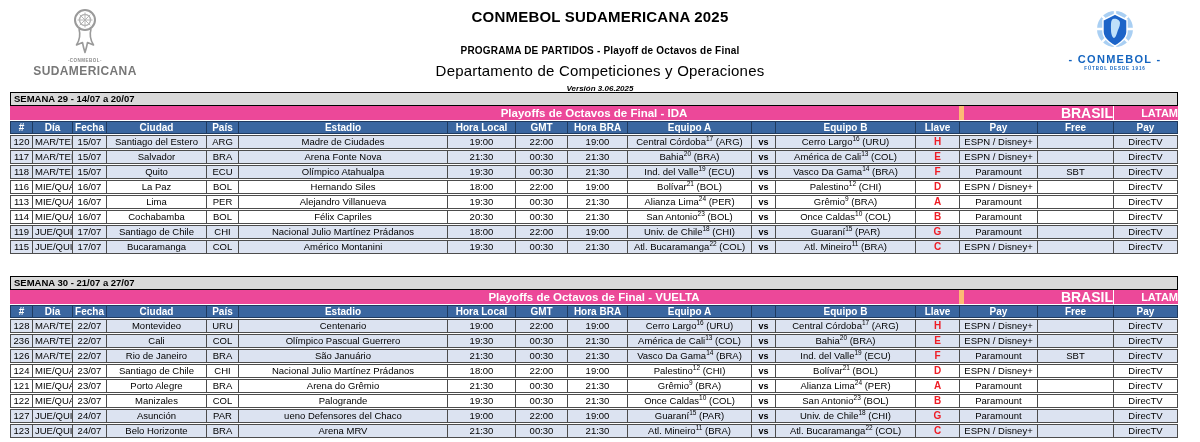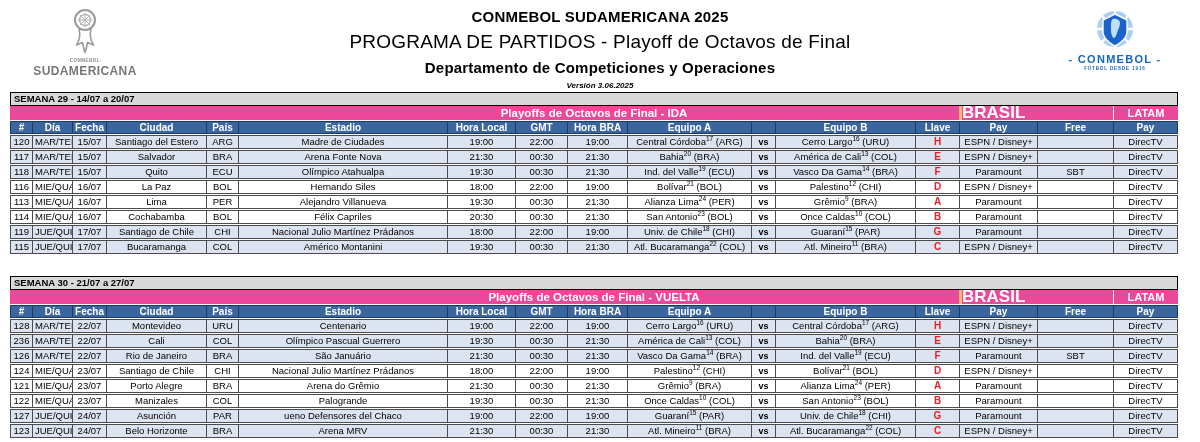--- a/index.html
+++ b/index.html
@@ -15,37 +15,37 @@
     width:1200px;height:442px;background:#fff;overflow:hidden;
     font-family:"Liberation Sans", sans-serif;color:#000;
   }
   
   .page-header{display:flex;align-items:flex-start;height:92px;padding-top:5px}
   .logo-block{display:flex;flex-direction:column;align-items:center}
   .logo-left{width:170px;padding-top:3px}
   .logo-right{width:170px;padding-top:4px}
   .titles{flex:1;text-align:center}
   .t1{font-size:15px;font-weight:bold;margin-top:3px;letter-spacing:.2px}
-  .t2{font-size:19px;font-weight:normal;margin-top:6px;letter-spacing:.2px}
-  .t3{font-size:15px;font-weight:bold;margin-top:6px;letter-spacing:.2px}
+  .t2{font-size:10px;font-weight:bold;margin-top:20px;letter-spacing:.2px}
+  .t3{font-size:15px;font-weight:normal;margin-top:6px;letter-spacing:.2px}
   .version{font-size:8px;font-weight:bold;font-style:italic;margin-top:5px}
   .ll-conmebol{font-size:4.5px;font-weight:bold;color:#8a8a8a;letter-spacing:.5px;margin-top:2px}
   .ll-name{font-size:12px;font-weight:bold;color:#787878;letter-spacing:.4px;margin-top:1px}
   .rl-conmebol{font-size:11px;font-weight:bold;color:var(--logo-blue);letter-spacing:1.3px;margin-top:2px}
   .rl-tag{font-size:4.5px;font-weight:bold;color:var(--logo-blue);letter-spacing:.9px;margin-top:1px}
   
   #sections{margin-left:10px;width:1132px}
   .section{width:1168px}
   .section + .section{margin-top:21px}
   .week-bar{height:14px;line-height:12px;background:var(--week-gray);border:1px solid #000;
     font-weight:bold;font-size:9.5px;padding:0 3px;width:1168px}
   .banner{position:relative;height:14px;background:#ec4899;color:#fff;font-weight:bold;width:1168px}
   .banner-title{position:absolute;left:50%;transform:translateX(-50%);font-size:11.5px;line-height:14px;white-space:nowrap}
-  .banner-brasil{position:absolute;left:949px;width:154px;text-align:left;font-size:17px;line-height:14px;border-left:3px solid #fdba74}
-  .banner-latam{position:absolute;left:1103px;width:65px;text-align:center;font-size:11px;line-height:14px;border-left:1px solid #fff}
+  .banner-brasil{position:absolute;left:949px;width:154px;text-align:right;font-size:14px;line-height:14px;border-left:5px solid #fdba74}
+  .banner-latam{position:absolute;left:1103px;width:65px;text-align:right;font-size:11px;line-height:14px;border-left:1px solid #fff}
   
   table.sched{border-collapse:separate;border-spacing:0 1px;table-layout:fixed;width:1168px}
   .sched th{
     background:var(--header-blue);color:#fff;font-size:10px;font-weight:bold;height:12px;padding:0;
     border-top:1px solid #1f3a5f;border-bottom:1px solid #1f3a5f;border-left:1px solid #1f3a5f;
     overflow:hidden;white-space:nowrap
   }
   .sched th:last-child{border-right:1px solid #1f3a5f}
   .sched td{
     height:12px;line-height:12px;padding:0 2px;font-size:9.5px;text-align:center;

